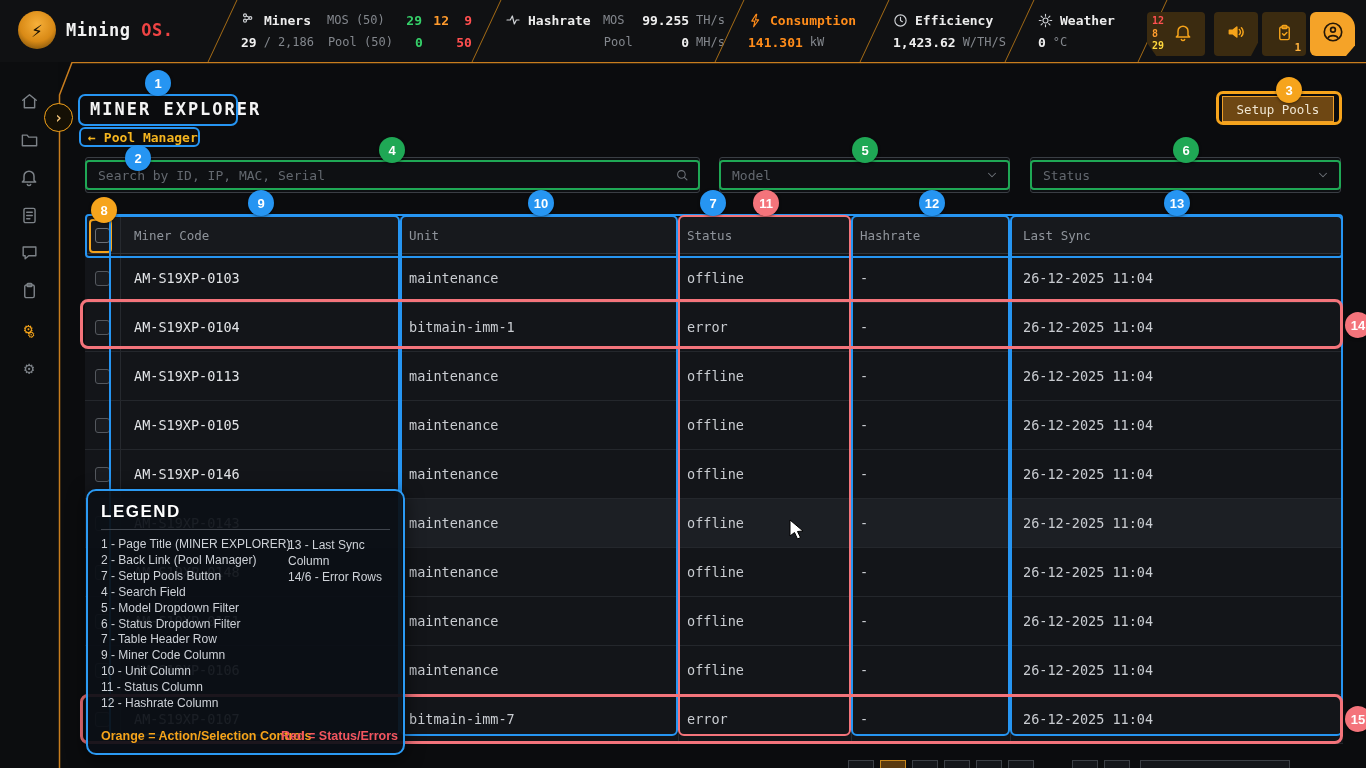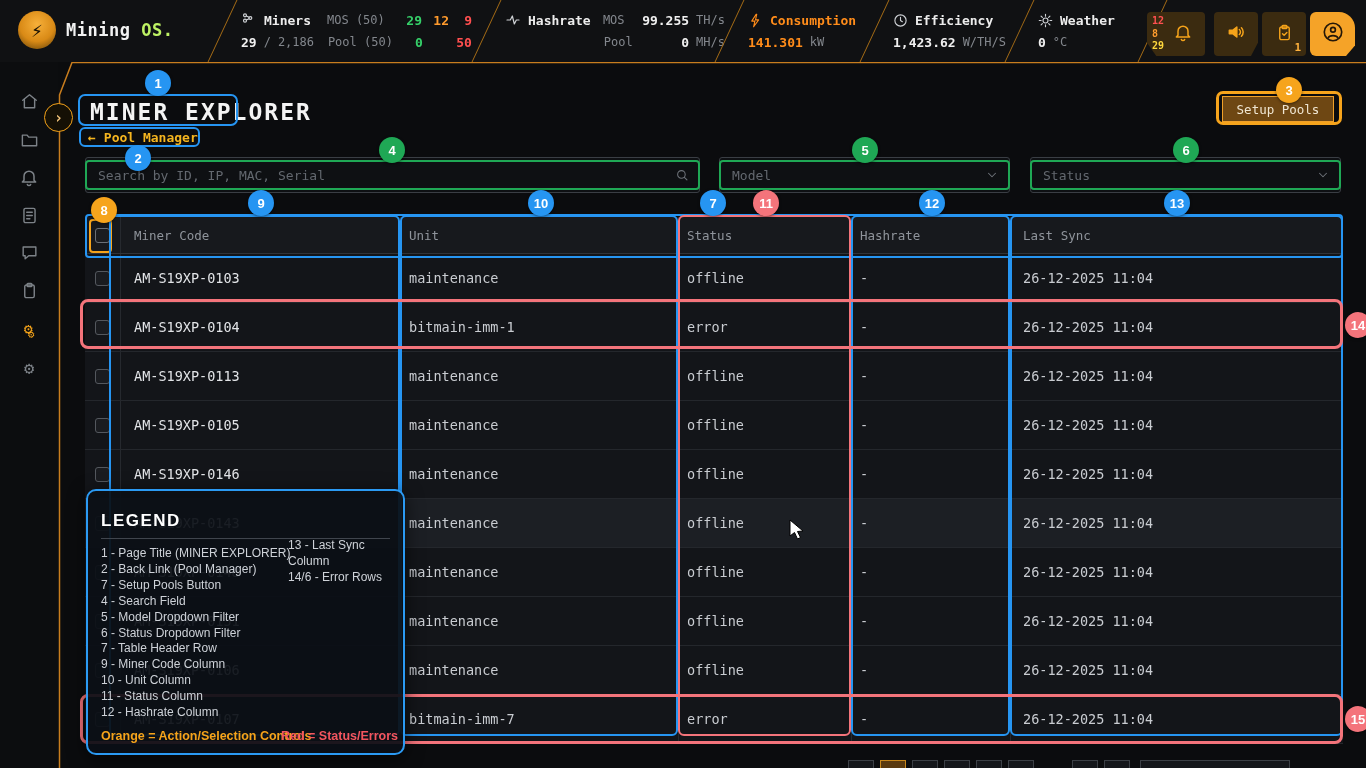--- a/index.html
+++ b/index.html
@@ -8,21 +8,21 @@
     position:relative; width:1366px; height:768px; overflow:hidden;
     background:#0b0c0e; font-family:"DejaVu Sans Mono", monospace; color:#d6d8db;
   }
   
   .topbar { position:absolute; left:0; top:0; width:1366px; height:62px; background:#101113; z-index:5; }
   .brand { position:absolute; left:18px; top:11px; display:flex; align-items:center; gap:10px; }
   .brand-logo { width:38px; height:38px; border-radius:50%;
     background:radial-gradient(circle at 50% 35%, #f7b03a 0%, #d98a16 55%, #5a3c08 100%);
     display:flex; align-items:center; justify-content:center; font-size:19px; color:#1a1205; }
   .brand-text { font-size:17px; font-weight:bold; color:#f2f2f2; letter-spacing:.5px; }
-  .brand-text .accent { color:#bef264; }
+  .brand-text .accent { color:#ef4444; }
   .tb-panel { position:absolute; top:0; height:62px; border-left:1px solid #a56c16; transform:skewX(-25deg); }
   .tb-panel.last { border-right:1px solid #a56c16; }
   .tb-inner { transform:skewX(25deg); height:100%; padding:9px 4px 0 18px; }
   .tb-line { display:flex; align-items:center; gap:7px; height:22px; font-size:13px; white-space:nowrap; }
   .tb-label { font-weight:bold; color:#ececec; }
   .tb-dim { color:#83878d; font-size:12px; }
   .tb-val { font-weight:bold; color:#f0f0f0; }
   .c-green { color:#35d069; font-weight:bold; }
   .c-orange { color:#ff9b2d; font-weight:bold; }
   .c-red { color:#ff4f4f; font-weight:bold; }
@@ -45,21 +45,21 @@
   
   .frame-svg { position:absolute; left:0; top:0; z-index:4; pointer-events:none; }
   .sidebar { position:absolute; left:0; top:62px; width:58px; height:706px; background:#0c0d0f; z-index:5; }
   .side-item { position:absolute; left:0; width:58px; height:34px; display:flex; align-items:center;
     justify-content:center; color:#7d8288; cursor:pointer; }
   .side-item.active { color:#f5a31a; }
   .chevron-btn { position:absolute; left:44px; top:103px; width:29px; height:29px; border-radius:50%;
     background:#151005; border:1.5px solid #f5a31a; color:#f2c37a; z-index:6;
     display:flex; align-items:center; justify-content:center; font-size:15px; font-weight:bold; }
   
-  .page-title { position:absolute; left:90px; top:99px; font-size:23px; font-weight:bold; letter-spacing:2px;
+  .page-title { position:absolute; left:90px; top:99px; font-size:17px; font-weight:bold; letter-spacing:2px;
     color:#f4f4f4; z-index:6; }
   .back-link { position:absolute; left:88px; top:130px; font-size:13px; font-weight:bold; color:#f5b51f;
     z-index:6; display:flex; gap:8px; cursor:pointer; }
   .setup-btn { position:absolute; left:1222px; top:96px; width:112px; height:26px; background:#6e4713;
     border:1px solid #f0a028; color:#f0e6d2; font-size:12.5px; font-family:inherit; z-index:6;
     display:flex; align-items:center; justify-content:center; cursor:pointer; }
   
   .field { position:absolute; top:157px; height:36px; background:#0e1013; border:1px solid #3a3e44;
     border-radius:3px; display:flex; align-items:center; color:#63686f; font-size:13px; z-index:6; }
   .field input { background:transparent; border:0; outline:0; color:#aab0b6; font:inherit; width:100%;
@@ -85,21 +85,21 @@
   .pgbtn { position:absolute; top:760px; height:26px; background:#15171b; border:1px solid #3c4046; z-index:3; }
   .pgbtn.active { background:#5a3a10; border-color:#c8871c; }
   
   .anno-box { position:absolute; border-style:solid; border-radius:6px; z-index:50; pointer-events:none; }
   .anno-badge { position:absolute; width:26px; height:26px; border-radius:50%; z-index:55; color:#fff;
     font-family:"Liberation Sans", sans-serif; font-weight:bold; font-size:13px;
     display:flex; align-items:center; justify-content:center; box-shadow:0 1px 3px rgba(0,0,0,.5); }
   
   .legend { position:absolute; left:86px; top:489px; width:319px; height:266px; z-index:60;
     background:rgba(11,15,22,0.93); border:2px solid #2b9af3; border-radius:10px;
-    font-family:"Liberation Sans", sans-serif; padding:20px 13px; box-shadow:0 4px 18px rgba(0,0,0,.6); }
+    font-family:"Liberation Sans", sans-serif; padding:11px 13px; box-shadow:0 4px 18px rgba(0,0,0,.6); }
   .legend h3 { color:#fff; font-size:17px; letter-spacing:1.5px; margin-bottom:7px; }
   .legend hr { border:none; border-top:1px solid #40454d; margin-bottom:7px; }
   .legend ul { list-style:none; font-size:12px; color:#ced2d8; line-height:15.9px; }
   .legend .col2 { position:absolute; left:200px; top:47px; }
   .legend .foot { position:absolute; bottom:10px; font-size:12.5px; font-weight:bold; white-space:nowrap; }
   .legend .foot.fo { left:13px; color:#f5a31a; }
   .legend .foot.fr { left:193px; color:#f4555e; }
   
   .cursor { position:absolute; z-index:100; pointer-events:none; }
 </style>

